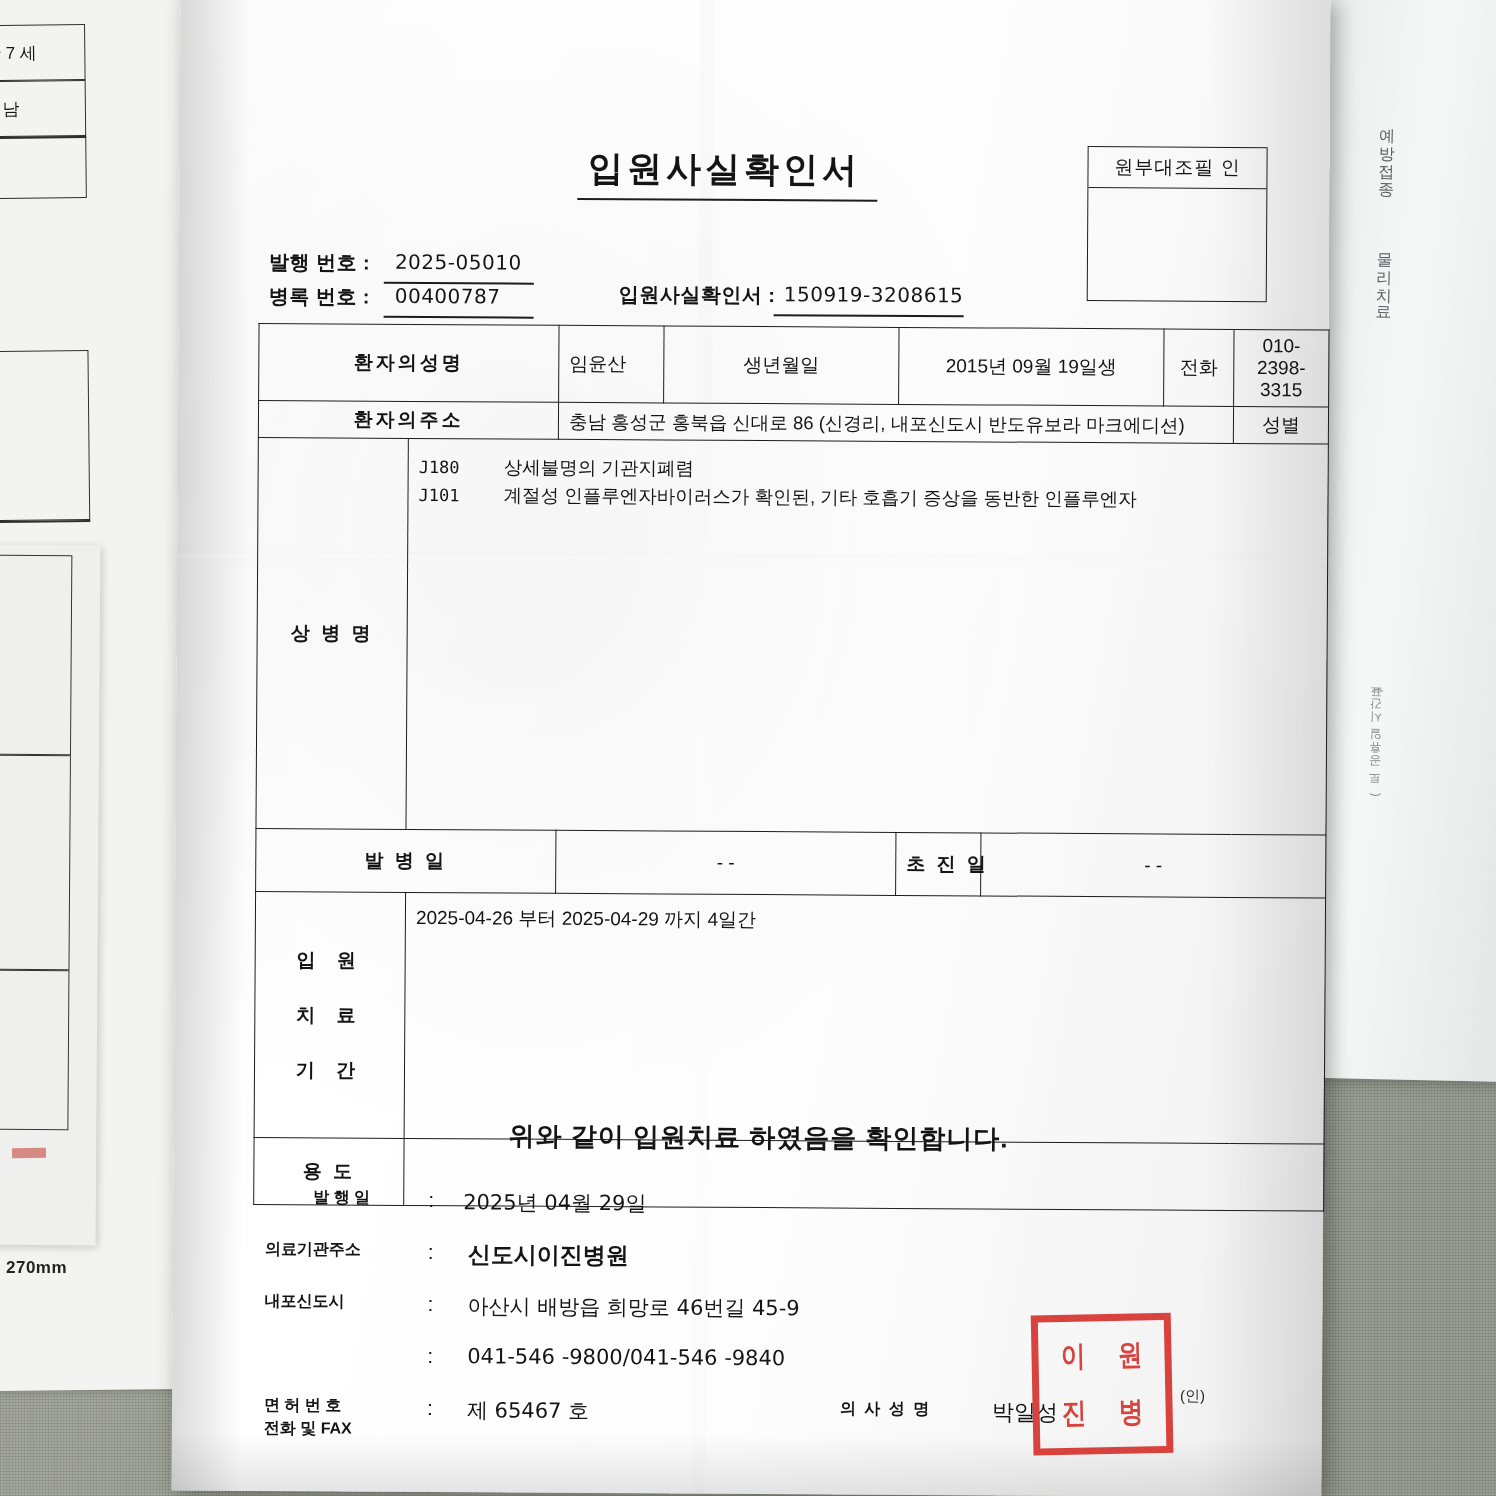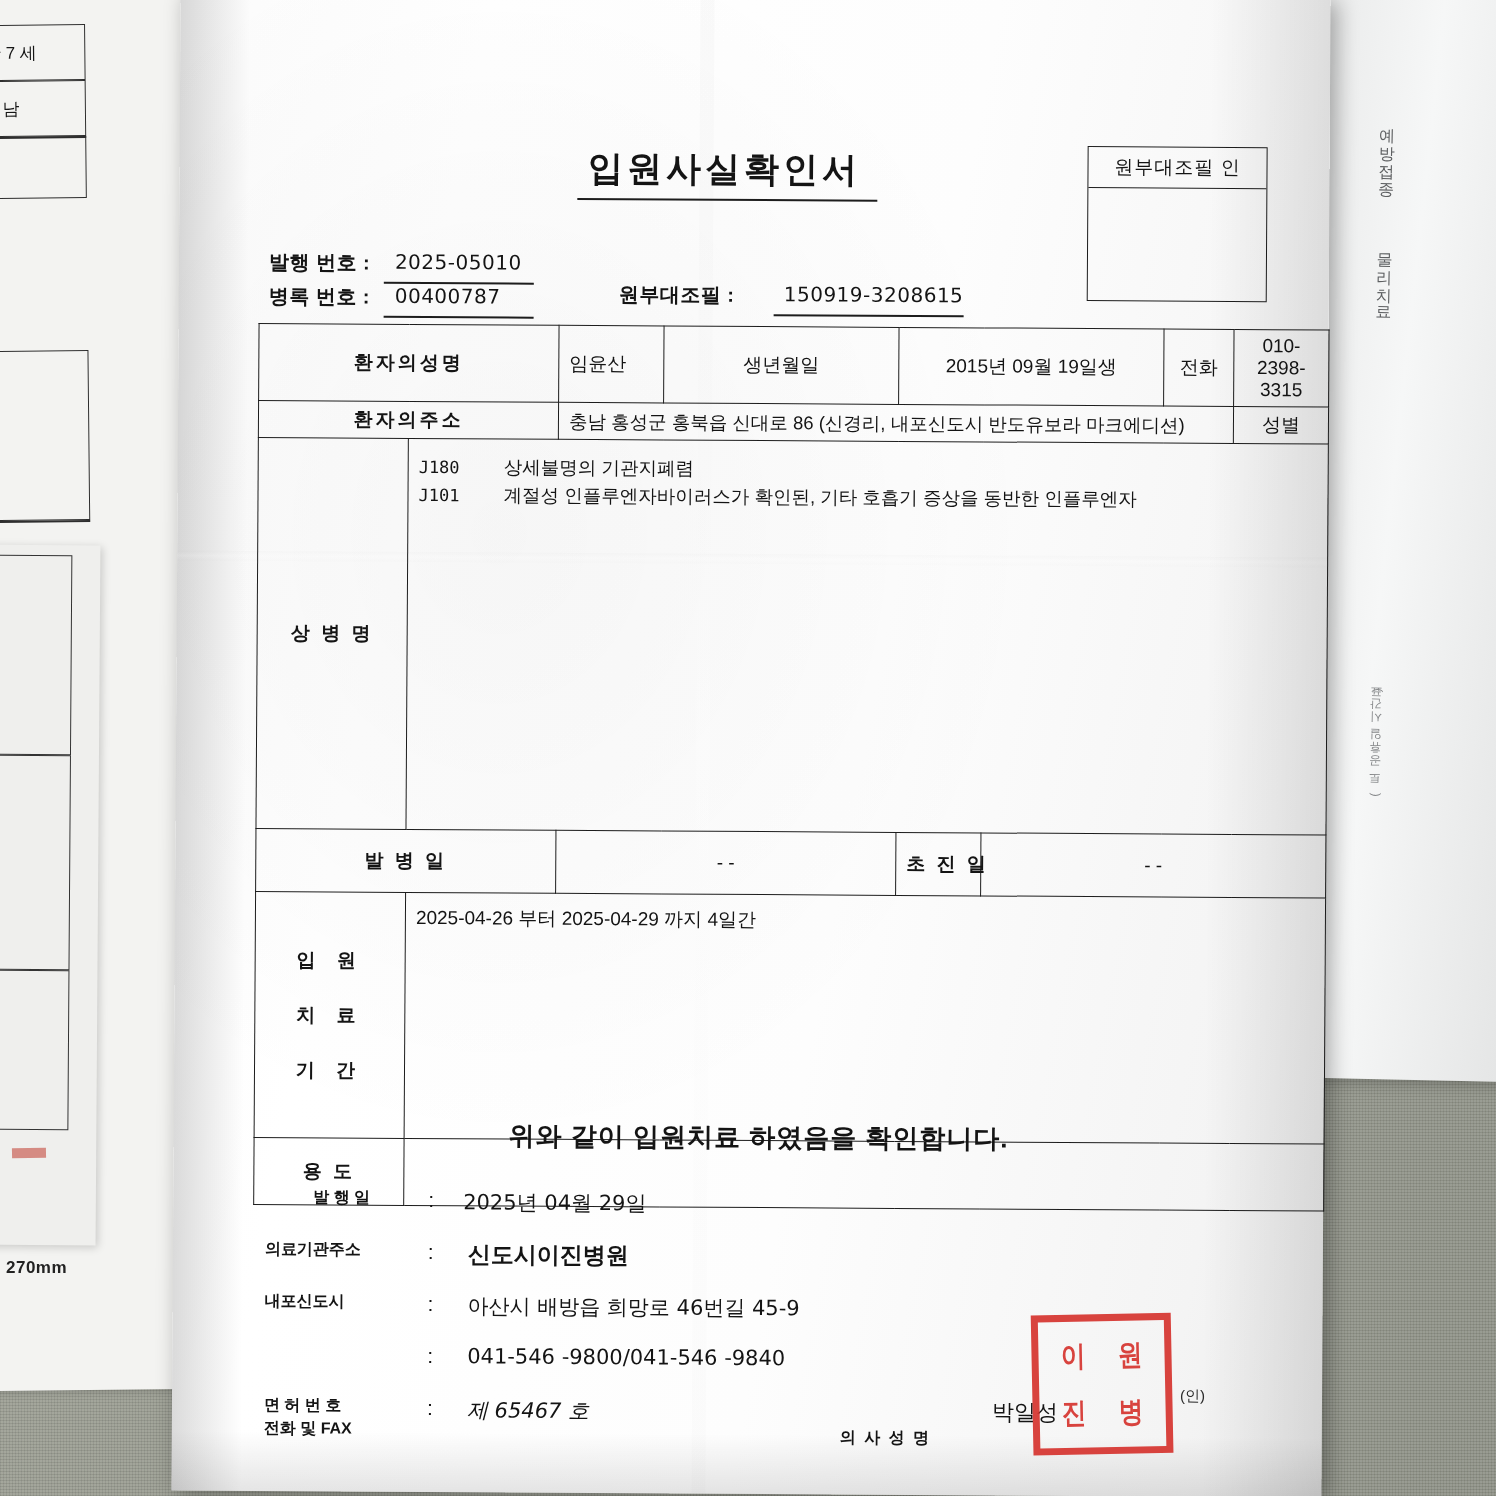--- a/index.html
+++ b/index.html
@@ -394,21 +394,21 @@
         <div class="hdr-row hdr-val" style="left:216px; top:258px;">2025-05010</div>
         <div class="hdr-underline" style="left:205px; top:290px; width:150px;"></div>
 
         <div class="hdr-row" style="left:90px; top:292px;">
           <span class="hdr-label">병록 번호 :</span>
         </div>
         <div class="hdr-row hdr-val" style="left:216px; top:292px;">00400787</div>
         <div class="hdr-underline" style="left:205px; top:324px; width:150px;"></div>
 
         <div class="hdr-row" style="left:440px; top:288px;">
-          <span class="hdr-label">원부대조필 :</span>
+          <span class="hdr-label">입원사실확인서 :</span>
         </div>
         <div class="hdr-row hdr-val" style="left:605px; top:288px;">150919-3208615</div>
         <div class="hdr-underline" style="left:595px; top:320px; width:190px;"></div>
 
         <table id="main-table">
           <colgroup>
             <col style="width:150px">
             <col style="width:150px">
             <col style="width:105px">
             <col style="width:235px">
@@ -478,23 +478,23 @@
         <div class="foot-label" style="left:92px; top:1300px;">내포신도시</div>
         <div class="foot-colon" style="left:255px; top:1300px; font-size:21px;">:</div>
         <div class="foot-val" style="left:295px; top:1300px; font-size:21px;">아산시 배방읍 희망로 46번길 45-9</div>
 
         <div class="foot-label" style="left:92px; top:1427px;">전화 및 FAX</div>
         <div class="foot-colon" style="left:255px; top:1352px; font-size:21px;">:</div>
         <div class="foot-val" style="left:295px; top:1352px; font-size:21px;">041-546 -9800/041-546 -9840</div>
 
         <div class="foot-label" style="left:92px; top:1404px;text-align:right;">면 허 번 호</div>
         <div class="foot-colon" style="left:255px; top:1404px; font-size:21px;">:</div>
-        <div class="foot-val" style="left:295px; top:1404px; font-size:21px;font-style:italic;">제 65467 호</div>
-
-        <div class="foot-label" style="left:668px; top:1404px; letter-spacing:2px;margin-top:29px;">의 사 성 명</div>
+        <div class="foot-val" style="left:295px; top:1404px; font-size:21px;">제 65467 호</div>
+
+        <div class="foot-label" style="left:668px; top:1404px; letter-spacing:2px;">의 사 성 명</div>
         <div class="foot-val" style="left:820px; top:1402px; font-size:22px;">박일성</div>
 
         <div id="seal">
           <div class="seal-grid">
             <div class="sc">이</div>
             <div class="sc">원</div>
             <div class="sc">진</div>
             <div class="sc">병</div>
           </div>
         </div>

